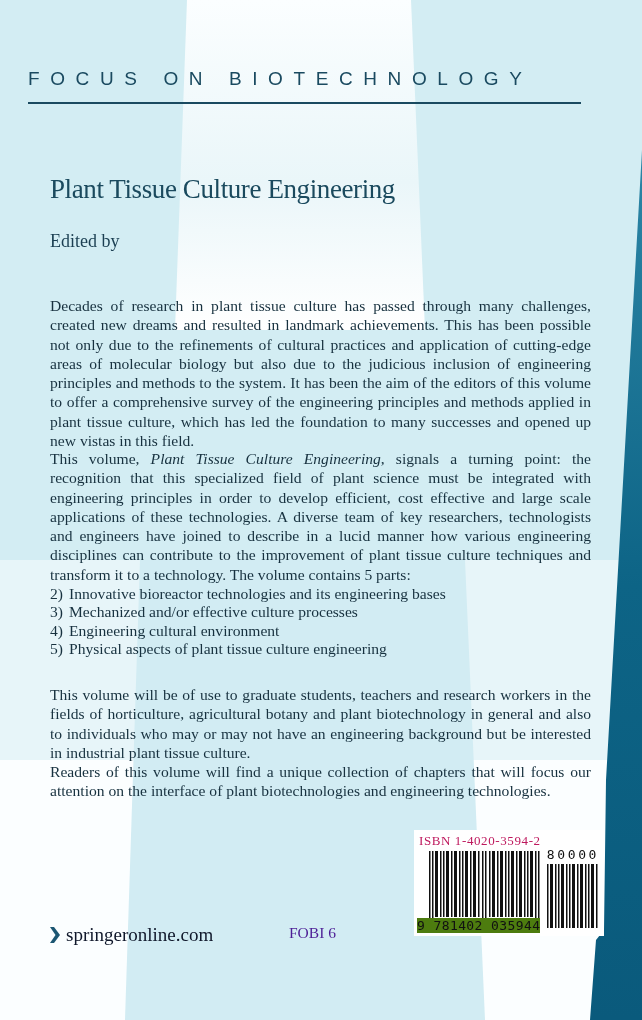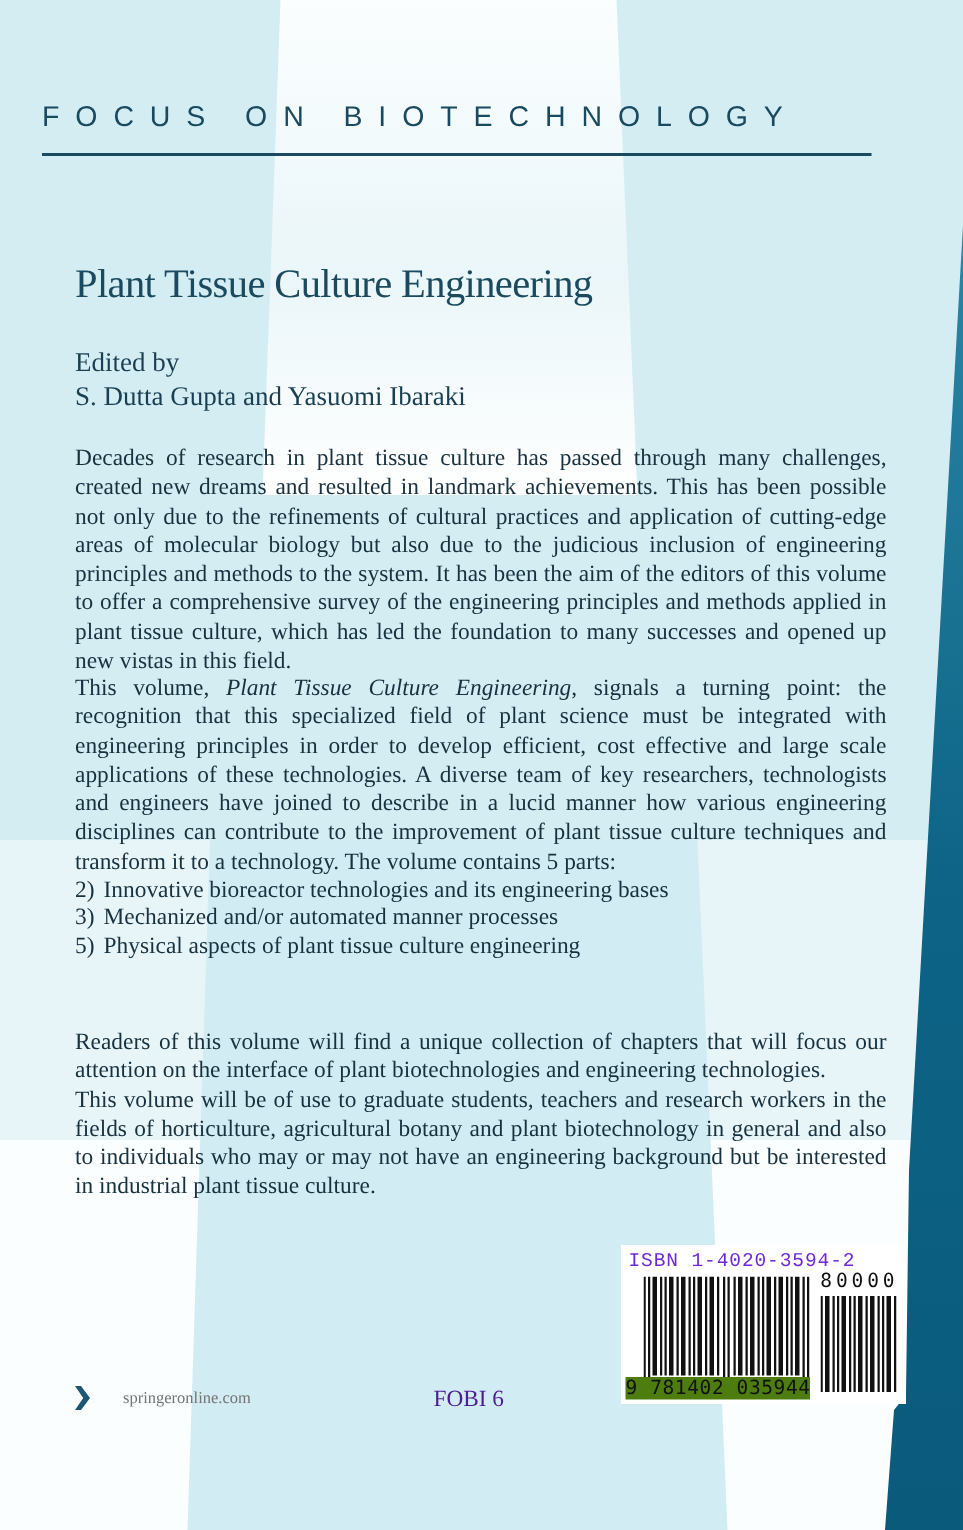--- a/index.html
+++ b/index.html
@@ -57,42 +57,42 @@
     .parts li { white-space: nowrap; }
     .parts .num { display: inline-block; width: 19px; }
     .para3 { top: 685px; }
 
     .barcode-box {
       position: absolute; left: 414px; top: 830px; width: 190px; height: 106px;
       background: #ffffff;
     }
     .isbn-top {
       position: absolute; left: 5px; top: 3px;
-      font-family: Liberation Mono, monospace;
-      font-size: 13px; color: #6d28d9; letter-spacing: 0.6px; white-space: nowrap;
+      font-family: Liberation Serif, serif;
+      font-size: 13px; color: #be185d; letter-spacing: 0.6px; white-space: nowrap;
     }
     .addon-num {
       position: absolute; right: 5px; top: 17px;
       font-family: "DejaVu Sans Mono", "Liberation Mono", monospace;
       font-size: 13px; color: #111; letter-spacing: 2.6px;
     }
     .ean-bars { position: absolute; left: 15px; top: 21px; }
     .addon-bars { position: absolute; left: 133px; top: 34px; }
     .ean-digits {
       position: absolute; left: 3px; top: 88px;
       font-family: "DejaVu Sans Mono", "Liberation Mono", monospace;
       font-size: 13px; color: #111; letter-spacing: 0.4px; white-space: nowrap;
       background: #4d7c0f;
     }
 
     .footer-link {
       position: absolute; left: 50px; top: 924px;
-      display: flex; align-items: center; gap: 22px;
-      font-family: "Liberation Serif", "DejaVu Serif", serif;
-      font-size: 11px; color: #737373; text-decoration: none;
+      display: flex; align-items: center; gap: 6px;
+      font-family: "Liberation Serif", "DejaVu Serif", serif;
+      font-size: 19px; color: #0f172a; text-decoration: none;
     }
     .chev { width: 10px; height: 16px; display: block; }
     .fobi {
       position: absolute; left: 289px; top: 924px;
       font-family: "Liberation Serif", "DejaVu Serif", serif;
       font-size: 15.5px; color: #4c1d95;
     }
   </style>
 </head>
 <body>
@@ -123,39 +123,39 @@
   <polygon points="642,150 642,1020 590,1020 596,940 604,930 606,780" fill="url(#tealGrad)"></polygon>
 </svg>
 
 <div class="content">
 
   <div class="series">FOCUS ON BIOTECHNOLOGY</div>
   <div class="series-rule"></div>
 
   <div class="title">Plant Tissue Culture Engineering</div>
   <div class="edited-by">Edited by</div>
-  <div class="editors">S. Dutta Gupta and Yasuomi Ibaraki</div>
 
   <div class="body-text para1">
     <p class="last-line-left">Decades of research in plant tissue culture has passed through many challenges, created new dreams and resulted in landmark achievements. This has been possible not only due to the refinements of cultural practices and application of cutting-edge areas of molecular biology but also due to the judicious inclusion of engineering principles and methods to the system. It has been the aim of the editors of this volume to offer a comprehensive survey of the engineering principles and methods applied in plant tissue culture, which has led the foundation to many successes and opened up new vistas in this field.</p>
   </div>
 
   <div class="body-text para2">
     <p class="last-line-left"><span>This volume, </span><em>Plant Tissue Culture Engineering</em><span>, signals a turning point: the recognition that this specialized field of plant science must be integrated with engineering principles in order to develop efficient, cost effective and large scale applications of these technologies. A diverse team of key researchers, technologists and engineers have joined to describe in a lucid manner how various engineering disciplines can contribute to the improvement of plant tissue culture techniques and transform it to a technology. The volume contains 5 parts:</span></p>
   </div>
 
   <ol class="parts">
     <li><span class="num">2)</span><span>Innovative bioreactor technologies and its engineering bases</span></li>
-    <li><span class="num">3)</span><span>Mechanized and/or automated manner processes</span></li>
+    <li><span class="num">3)</span><span>Mechanized and/or effective culture processes</span></li>
+    <li><span class="num">4)</span><span>Engineering cultural environment</span></li>
     <li><span class="num">5)</span><span>Physical aspects of plant tissue culture engineering</span></li>
   </ol>
 
   <div class="body-text para3">
+    <p class="last-line-left">This volume will be of use to graduate students, teachers and research workers in the fields of horticulture, agricultural botany and plant biotechnology in general and also to individuals who may or may not have an engineering background but be interested in industrial plant tissue culture.</p>
     <p class="last-line-left">Readers of this volume will find a unique collection of chapters that will focus our attention on the interface of plant biotechnologies and engineering technologies.</p>
-    <p class="last-line-left">This volume will be of use to graduate students, teachers and research workers in the fields of horticulture, agricultural botany and plant biotechnology in general and also to individuals who may or may not have an engineering background but be interested in industrial plant tissue culture.</p>
   </div>
 
   <div class="barcode-box">
     <div class="isbn-top">ISBN 1-4020-3594-2</div>
     <div class="addon-num">80000</div>
     <svg class="ean-bars" width="112" height="72" viewBox="0 0 112 72">
       <g fill="#111">
         <rect x="0" y="0" width="1.5" height="72"></rect>
           <rect x="3" y="0" width="1.5" height="72"></rect>
         <rect x="6" y="0" width="3" height="66"></rect>

